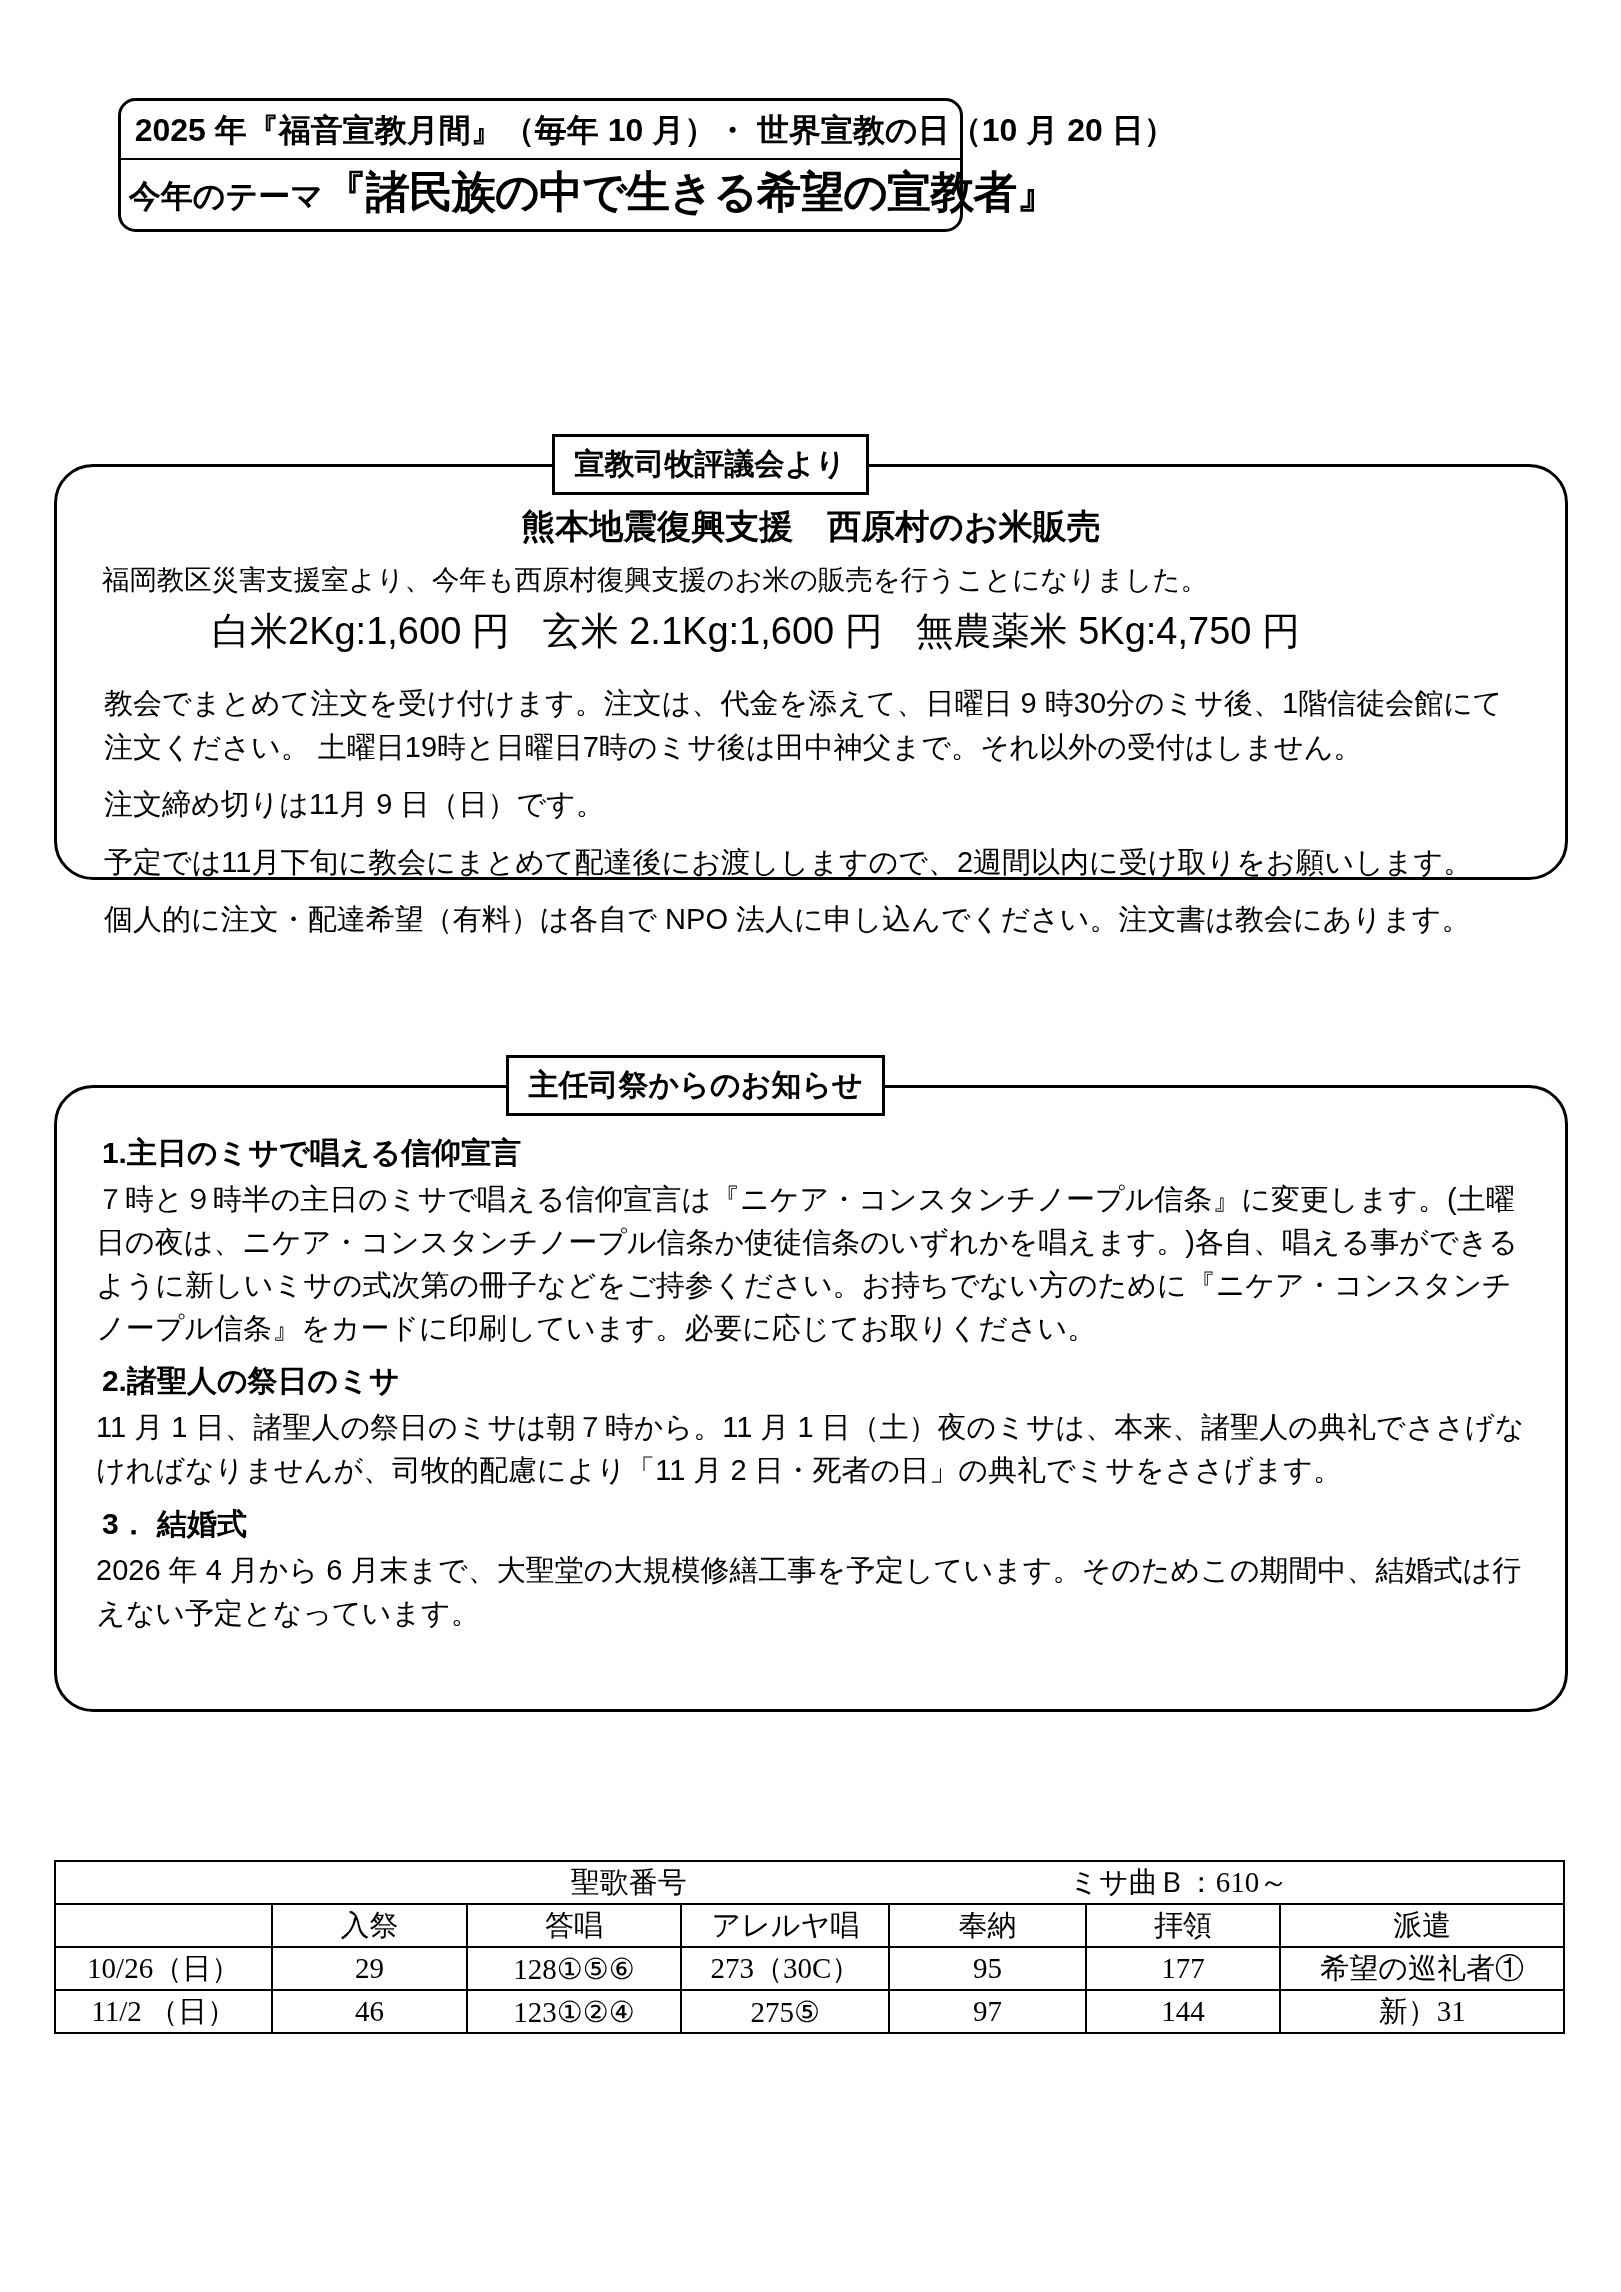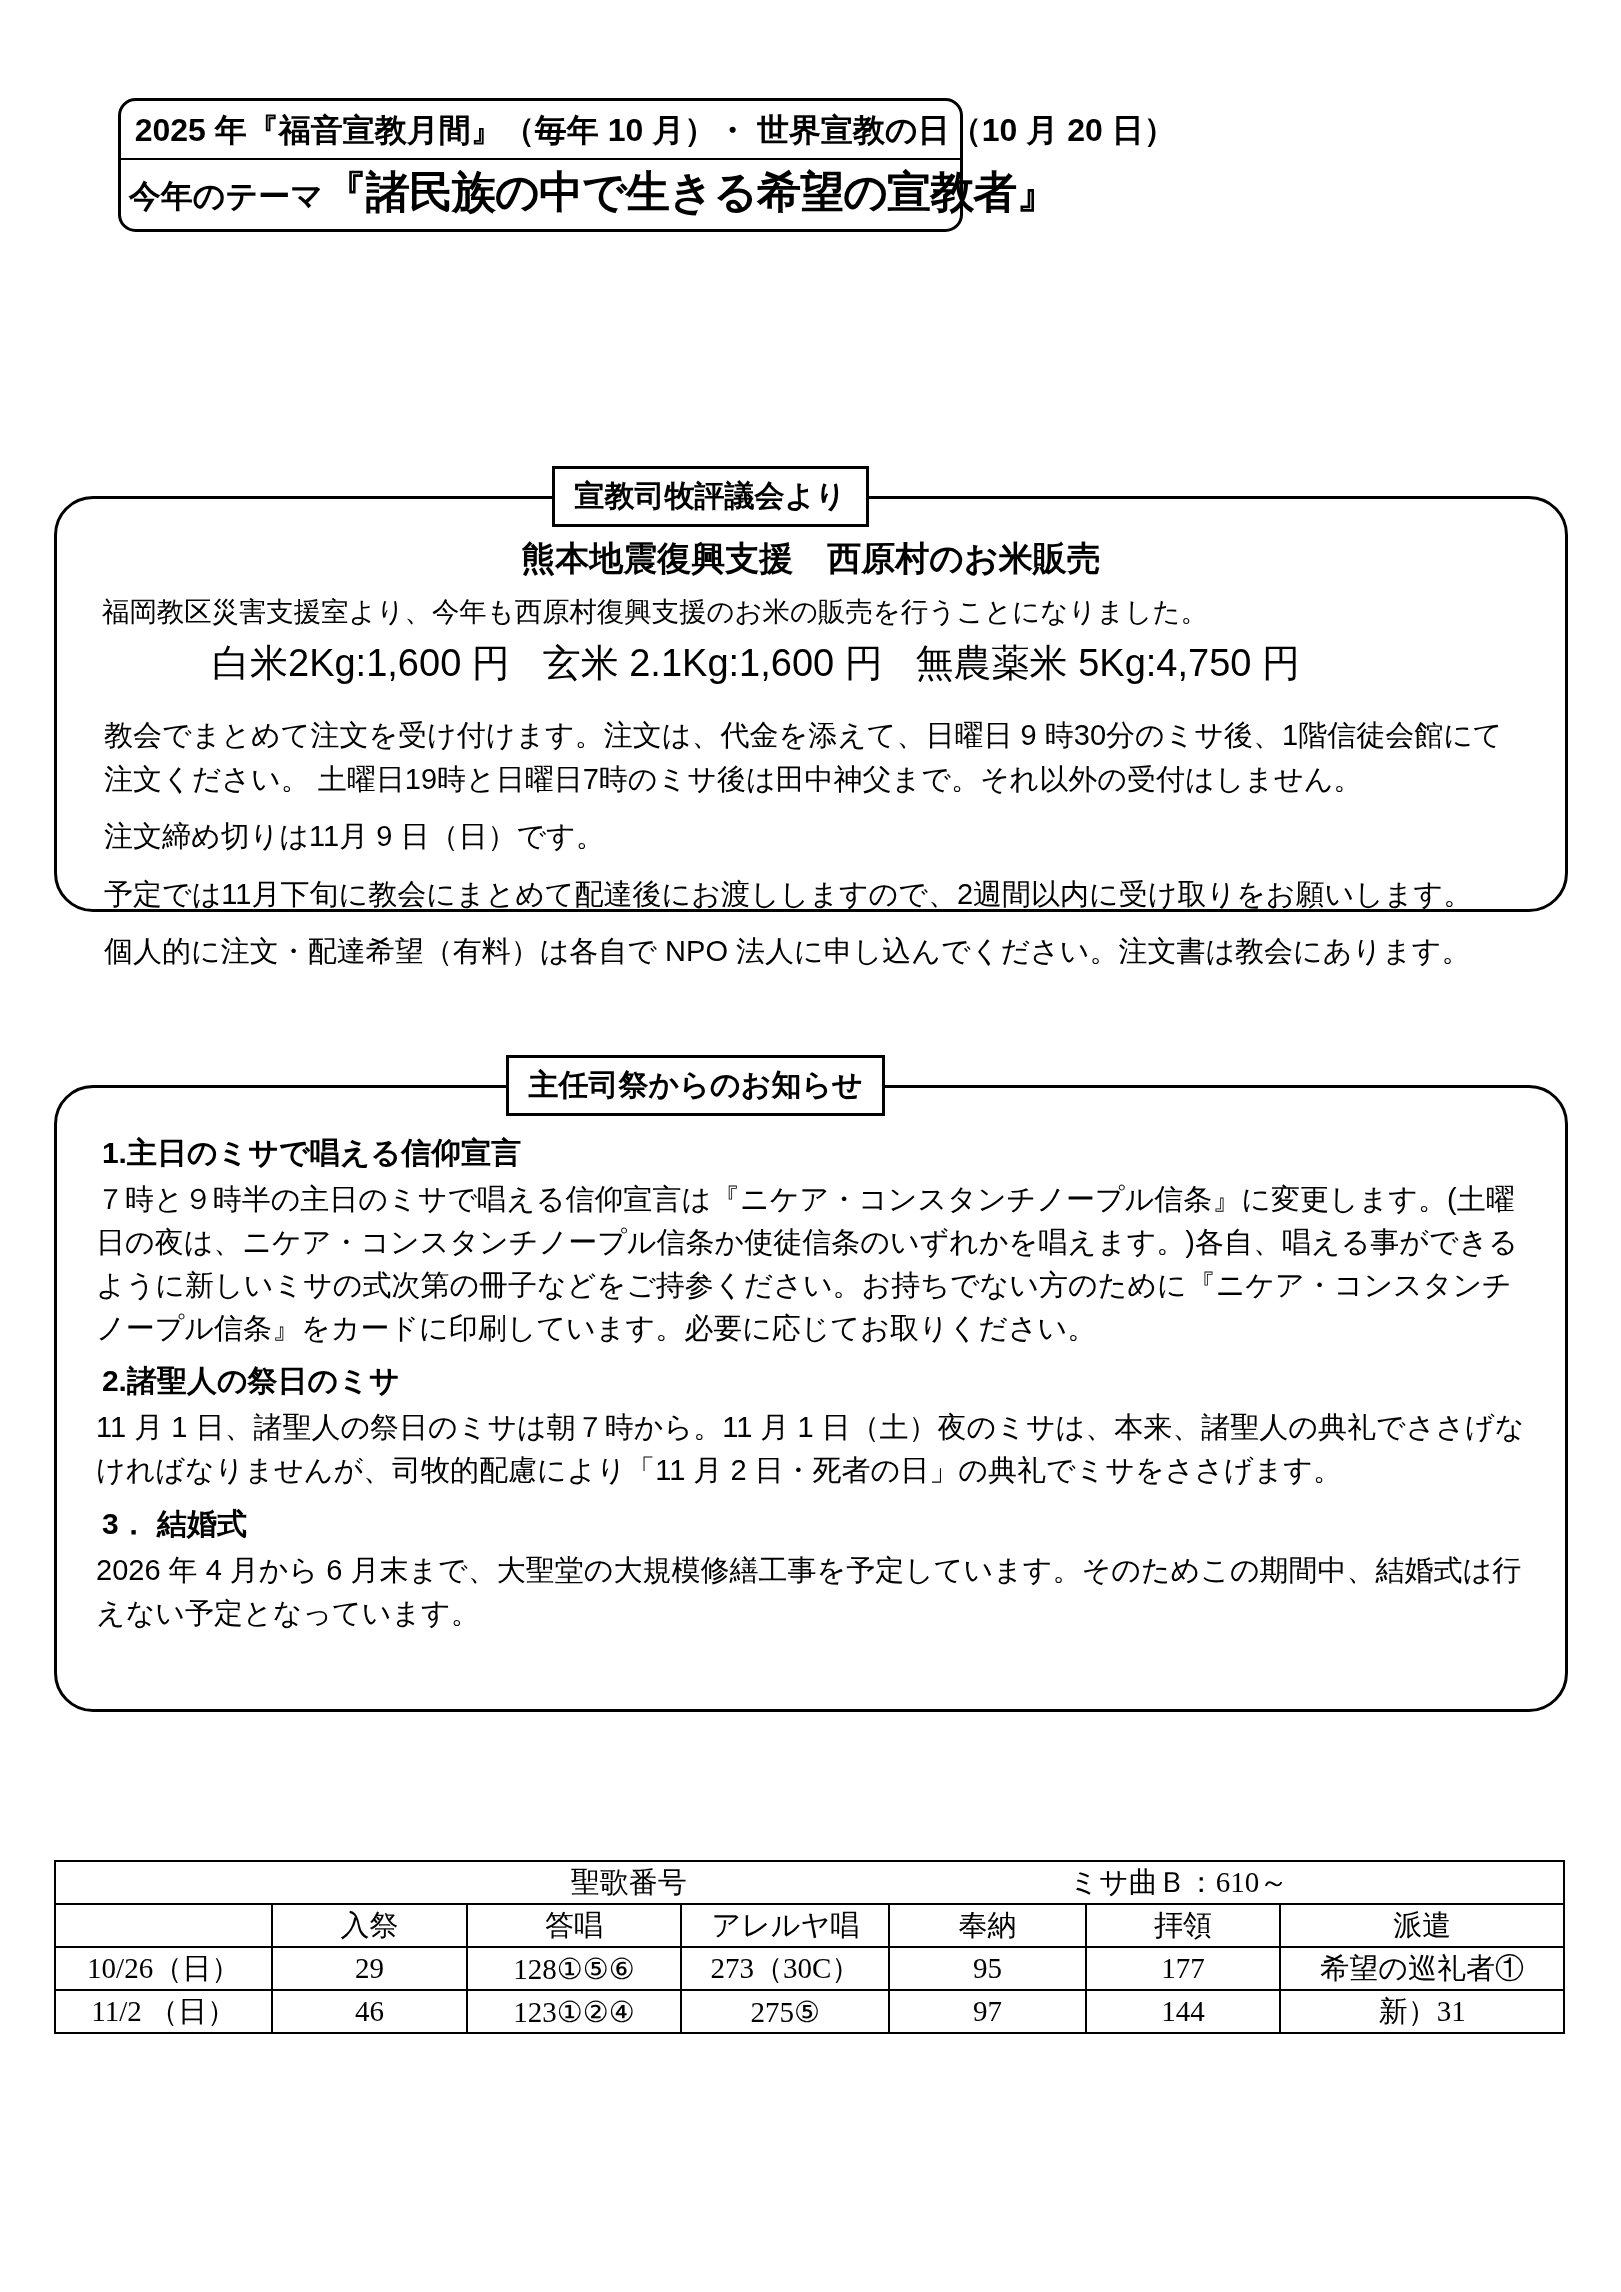--- a/index.html
+++ b/index.html
@@ -23,21 +23,21 @@
     text-align:center;padding:2.9px 7.8px 7.8px;font-weight:bold;white-space:nowrap;
   }
   .theme-label{font-size:32px;}
   .theme-text{font-size:44px;letter-spacing:-1px;}
 
   
   .sec{
     position:absolute;left:54px;width:1514px;background:#fff;
     border:3.9px solid #000;border-radius:39px;box-sizing:border-box;
   }
-  .sec1{top:496px;height:416px;}
+  .sec1{top:464px;height:416px;}
   .sec2{top:1085px;height:627px;}
   .badge{
     position:absolute;top:-33px;background:#fff;border:3.9px solid #000;
     padding:6.9px 19.6px;font-weight:bold;font-size:30px;white-space:nowrap;
   }
   .sec1 .badge{left:495px;}
   .sec2 .badge{left:449px;}
 
   .sec1-title{text-align:center;font-weight:bold;font-size:34px;margin-top:37px;}
   .sec1-intro{font-size:27.4px;margin-top:11.8px;padding-left:45px;white-space:nowrap;}

